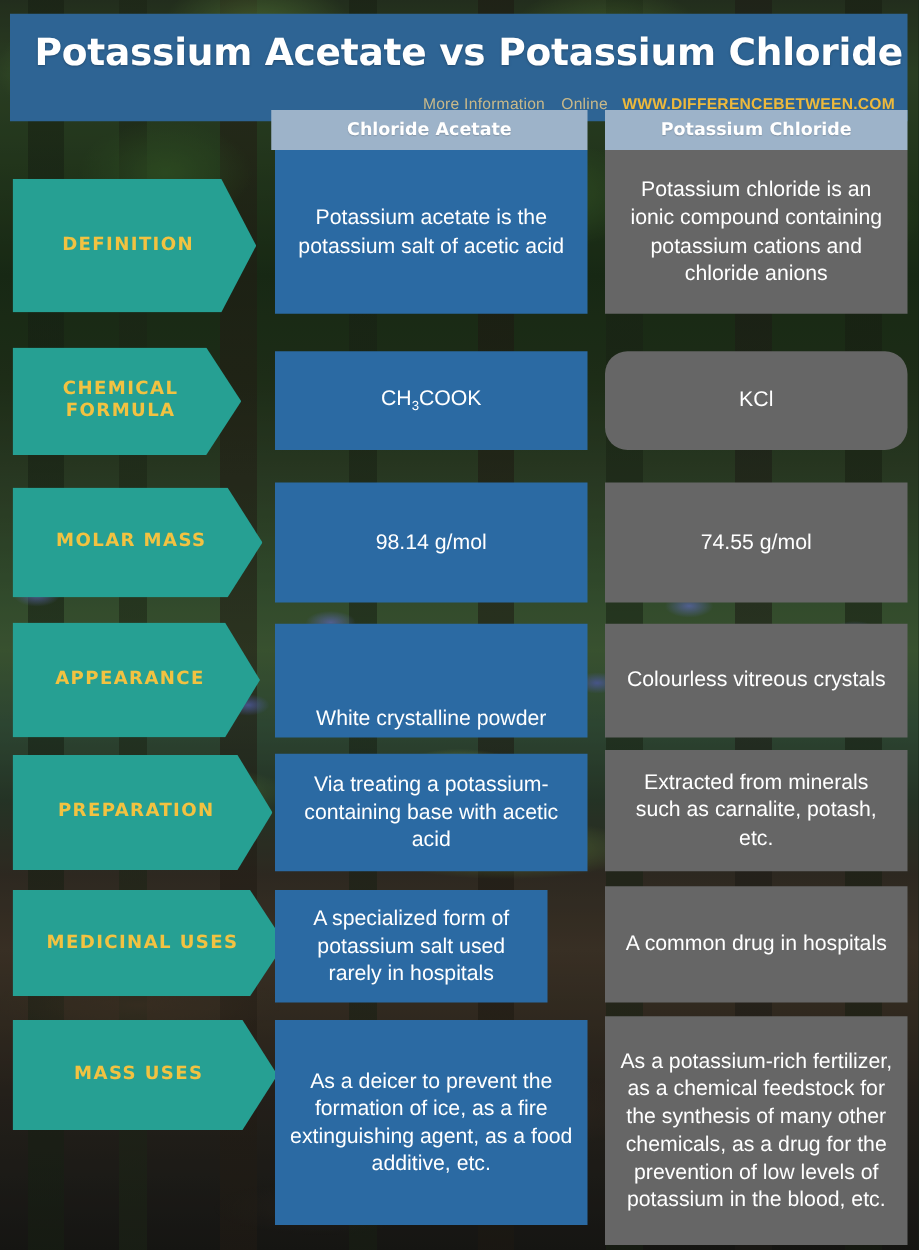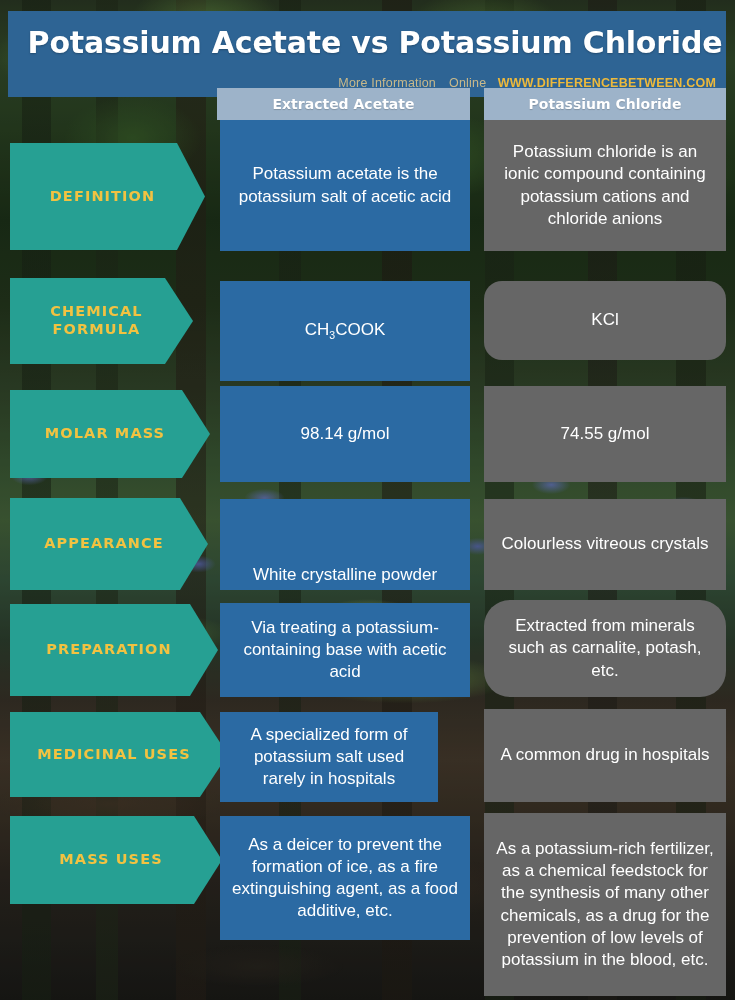--- a/index.html
+++ b/index.html
@@ -151,40 +151,40 @@
 <div class="header">
   <div class="title">Potassium Acetate vs Potassium Chloride</div>
   <div class="subline">
     <span class="more">More Information</span>
     <span class="sep"></span>
     <span class="more">Online</span>
     <span class="url">WWW.DIFFERENCEBETWEEN.COM</span>
   </div>
 </div>
 
-<div class="colhead left">Extracted Acetate</div>
+<div class="colhead left">Chloride Acetate</div>
 <div class="colhead right">Potassium Chloride</div>
 
 <div class="rows" id="rows-root">
     <div class="row">
       <div class="label" style="top: 143px; height: 107px; width: 195px;">
         <span>DEFINITION</span>
       </div>
       <div class="cell left" style="left: 220px; width: 250px; top: 120px; height: 131px;">
         <span class="txt">Potassium acetate is the potassium salt of acetic acid</span>
       </div>
       <div class="cell right" style="left: 484px; width: 242px; top: 120px; height: 131px;">
         <span class="txt">Potassium chloride is an ionic compound containing potassium cations and chloride anions</span>
       </div>
     </div>
     <div class="row">
       <div class="label" style="top: 278px; height: 86px; width: 183px;">
         <span>CHEMICAL FORMULA</span>
       </div>
-      <div class="cell left" style="left: 220px; width: 250px; top: 281px; height: 100px;">
+      <div class="cell left" style="left: 220px; width: 250px; top: 281px; height: 79px;">
         <span class="txt">CH<sub>3</sub>COOK</span>
       </div>
       <div class="cell right" style="left: 484px; width: 242px; top: 281px; height: 79px; border-radius: 18px;">
         <span class="txt">KCl</span>
       </div>
     </div>
     <div class="row">
       <div class="label" style="top: 390px; height: 88px; width: 200px;">
         <span>MOLAR MASS</span>
       </div>
@@ -206,39 +206,39 @@
         <span class="txt">Colourless vitreous crystals</span>
       </div>
     </div>
     <div class="row">
       <div class="label" style="top: 604px; height: 92px; width: 208px;">
         <span>PREPARATION</span>
       </div>
       <div class="cell left" style="left: 220px; width: 250px; top: 603px; height: 94px;">
         <span class="txt">Via treating a potassium-containing base with acetic acid</span>
       </div>
-      <div class="cell right" style="left: 484px; width: 242px; top: 600px; height: 97px; border-radius: 26px;">
+      <div class="cell right" style="left: 484px; width: 242px; top: 600px; height: 97px;">
         <span class="txt">Extracted from minerals such as carnalite, potash, etc.</span>
       </div>
     </div>
     <div class="row">
       <div class="label" style="top: 712px; height: 85px; width: 218px;">
         <span>MEDICINAL USES</span>
       </div>
       <div class="cell left" style="left: 220px; width: 218px; top: 712px; height: 90px;">
         <span class="txt">A specialized form of potassium salt used rarely in hospitals</span>
       </div>
       <div class="cell right" style="left: 484px; width: 242px; top: 709px; height: 93px;">
         <span class="txt">A common drug in hospitals</span>
       </div>
     </div>
     <div class="row">
       <div class="label" style="top: 816px; height: 88px; width: 212px;">
         <span>MASS USES</span>
       </div>
-      <div class="cell left" style="left: 220px; width: 250px; top: 816px; height: 124px;">
+      <div class="cell left" style="left: 220px; width: 250px; top: 816px; height: 164px;">
         <span class="txt">As a deicer to prevent the formation of ice, as a fire extinguishing agent, as a food additive, etc.</span>
       </div>
       <div class="cell right" style="left: 484px; width: 242px; top: 813px; height: 183px;">
         <span class="txt">As a potassium-rich fertilizer, as a chemical feedstock for the synthesis of many other chemicals, as a drug for the prevention of low levels of potassium in the blood, etc.</span>
       </div>
     </div>
   </div>
 
 </body></html>

